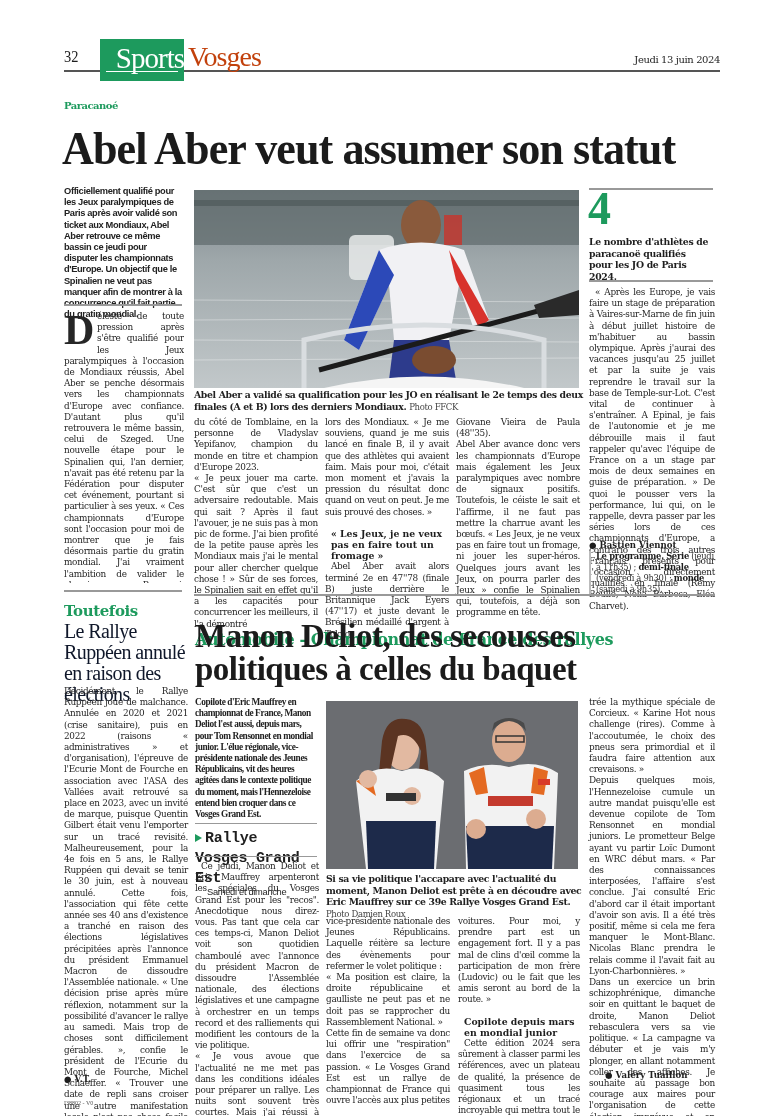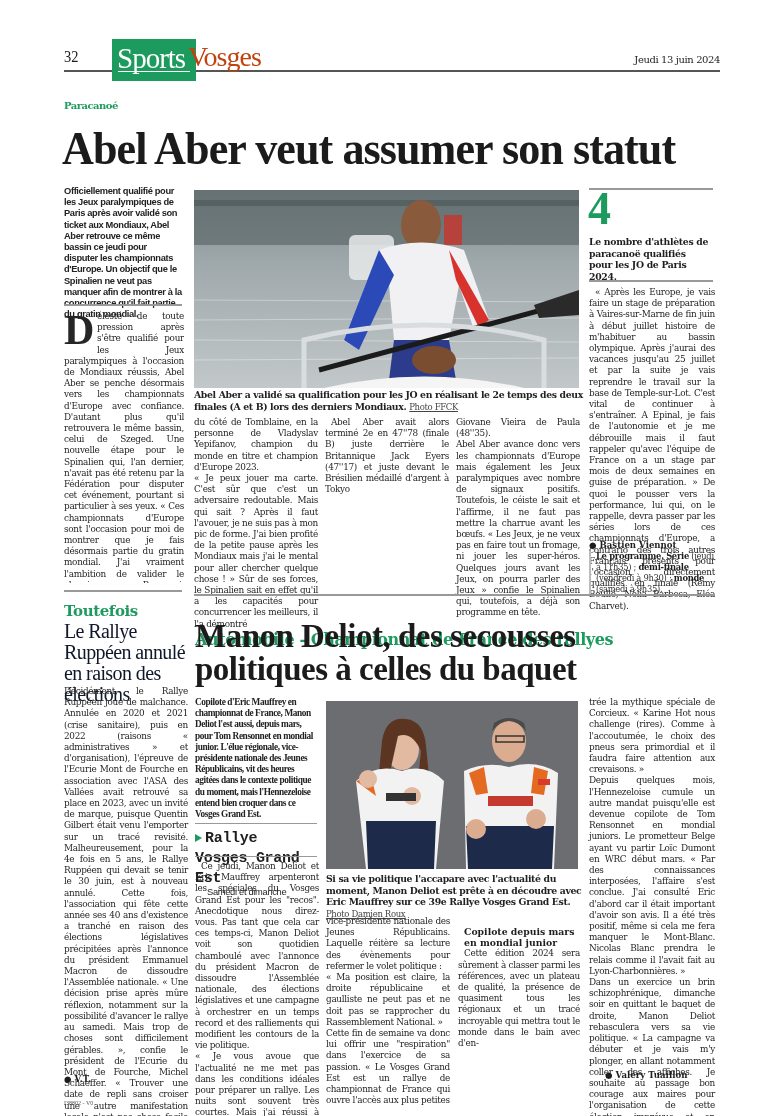--- a/index.html
+++ b/index.html
@@ -4,37 +4,37 @@
 <style>
   * { box-sizing: border-box; margin: 0; padding: 0; }
   html, body { width: 773px; height: 1116px; background: #ffffff; overflow: hidden; }
   body { position: relative; font-family: "DejaVu Serif", serif; color: #1e1e1e; }
 
   .abs { position: absolute; }
 
   
   .page-num { left: 64px; top: 47px; font-size: 17px; font-family: "Liberation Serif", serif; transform: scaleX(0.85); transform-origin: left; }
   .header-rule { left: 64px; top: 70px; width: 656px; height: 2px; background: #555; }
-  .sports-badge { left: 112px; top: 39px; width: 84px; height: 42px; background: #1d9a5d; color: #fff; font-family: "Liberation Serif", serif; font-size: 29px; padding-left: 5px; line-height: 38px; letter-spacing: -1px; transform-origin: left; }
+  .sports-badge { left: 100px; top: 39px; width: 84px; height: 42px; background: #1d9a5d; color: #fff; font-family: "Liberation Serif", serif; font-size: 29px; padding-left: 5px; line-height: 38px; letter-spacing: -1px; transform-origin: left; text-align: right; }
   .sports-badge .ul { position: absolute; left: 6px; right: 6px; top: 32px; height: 1px; background: #fff; }
   .vosges { left: 188px; top: 41px; font-family: "Liberation Serif", serif; font-size: 28px; color: #c2410c; letter-spacing: -1px; }
   .date { right: 53px; top: 54px; font-size: 10px; font-weight: normal; font-family: "DejaVu Serif", serif; letter-spacing: -0.4px; }
 
   .kicker { color: #1d9a5d; font-weight: bold; font-family: "DejaVu Serif", serif; }
   .kicker-1 { left: 64px; top: 100px; font-size: 10px; letter-spacing: -0.5px; }
   .title-1 { left: 62px; top: 122px; font-size: 46px; font-weight: bold; font-family: "Liberation Serif", serif; letter-spacing: -1px; color: #1b1b1b; transform: scaleX(0.96); transform-origin: left; }
 
   .chapo { left: 64px; top: 186px; width: 118px; font-size: 9.3px; line-height: 11.2px; font-weight: bold; font-family: "Liberation Sans", sans-serif; letter-spacing: -0.35px; color: #222; }
   .thin-rule { height: 2px; background: #999; }
   .col-text { font-size: 8.9px; line-height: 11.2px; text-align: justify; color: #262626; letter-spacing: -0.3px; font-family: "DejaVu Serif", serif; }
   .dropcap { float: left; font-size: 42px; line-height: 36px; font-family: "Liberation Serif", serif; font-weight: bold; margin-right: 3px; margin-top: 1px; }
 
   .photo { overflow: hidden; }
   .caption { font-size: 9.3px; line-height: 11.5px; font-weight: bold; font-family: "DejaVu Serif", serif; letter-spacing: -0.35px; color: #222; }
-  .credit { font-weight: normal; font-size: 8.5px; color: #444; text-decoration: underline; }
+  .credit { font-weight: normal; font-size: 8.5px; color: #444; }
 
   .subhead { font-weight: bold; font-size: 9.3px; line-height: 11.2px; font-family: "DejaVu Serif", serif; }
   .sign { font-weight: bold; font-size: 8.6px; font-family: "DejaVu Serif", serif; }
 
   .big-number { left: 588px; top: 186px; font-size: 46px; font-weight: bold; color: #1d9a5d; font-family: "Liberation Serif", serif; line-height: 46px; }
   .fact-text { left: 589px; top: 236px; width: 120px; font-size: 9.3px; line-height: 11.5px; font-weight: bold; font-family: "DejaVu Serif", serif; letter-spacing: -0.3px; }
 
   .kicker-small { font-size: 15px; letter-spacing: -0.4px; }
   .brief-title { font-family: "Liberation Serif", serif; font-size: 20px; line-height: 21px; color: #0f172a; letter-spacing: -0.6px; }
   .title-2 { left: 195px; top: 620px; font-size: 33px; line-height: 33px; font-family: "Liberation Serif", serif; font-weight: bold; letter-spacing: -0.5px; color: #1b1b1b; }
@@ -108,20 +108,22 @@
 </div>
 <div class="abs caption" style="left:194px; top:389px; width:392px;">
   <span>Abel Aber a validé sa qualification pour les JO en réalisant le 2e temps des deux finales (A et B) lors des derniers Mondiaux.</span>
   <span class="credit">Photo FFCK</span>
 </div>
 
 <div class="abs col-text" style="left:194px; top:417px; width:124px; white-space:pre-line;">du côté de Tomblaine, en la personne de Vladyslav Yepifanov, champion du monde en titre et champion d'Europe 2023.
 « Je peux jouer ma carte. C'est sûr que c'est un adversaire redoutable. Mais qui sait ? Après il faut l'avouer, je ne suis pas à mon pic de forme. J'ai bien profité de la petite pause après les Mondiaux mais j'ai le mental pour aller chercher quelque chose ! » Sûr de ses forces, le Spinalien sait en effet qu'il a les capacités pour concurrencer les meilleurs, il l'a démontré</div>
 
 <div class="abs" style="left:325px; top:417px; width:124px;">
+  <div class="col-text">lors des Mondiaux. « Je me souviens, quand je me suis lancé en finale B, il y avait que des athlètes qui avaient faim. Mais pour moi, c'était mon moment et j'avais la pression du résultat donc quand on veut on peut. Je me suis prouvé des choses. »</div>
+  <div class="subhead" style="margin-top:10px; padding-left:6px;">« Les Jeux, je ne veux pas en faire tout un fromage »</div>
   <div class="col-text" style="text-indent:6px;">Abel Aber avait alors terminé 2e en 47''78 (finale B) juste derrière le Britannique Jack Eyers (47''17) et juste devant le Brésilien médaillé d'argent à Tokyo</div>
 </div>
 
 <div class="abs col-text" style="left:456px; top:417px; width:124px; white-space:pre-line;">Giovane Vieira de Paula (48''35).
 Abel Aber avance donc vers les championnats d'Europe mais également les Jeux paralympiques avec nombre de signaux positifs. Toutefois, le céiste le sait et l'affirme, il ne faut pas mettre la charrue avant les bœufs. « Les Jeux, je ne veux pas en faire tout un fromage, ni jouer les super-héros. Quelques jours avant les Jeux, on pourra parler des Jeux » confie le Spinalien qui, toutefois, a déjà son programme en tête.</div>
 
 <div class="abs thin-rule" style="left:589px; top:188px; width:124px;"></div>
 <div class="abs big-number">4</div>
 <div class="abs fact-text">Le nombre d'athlètes de paracanoë qualifiés pour les JO de Paris 2024.</div>
 <div class="abs thin-rule" style="left:589px; top:280px; width:124px;"></div>
@@ -196,20 +198,21 @@
 <div class="abs caption" style="left:326px; top:873px; width:260px;">
   <span>Si sa vie politique l'accapare avec l'actualité du moment, Manon Deliot est prête à en découdre avec Eric Mauffrey sur ce 39e Rallye Vosges Grand Est.</span>
   <span class="credit">Photo Damien Roux</span>
 </div>
 
 <div class="abs col-text" style="left:326px; top:916px; width:124px; white-space:pre-line;">vice-présidente nationale des Jeunes Républicains. Laquelle réitère sa lecture des évènements pour refermer le volet politique :
 « Ma position est claire, la droite républicaine et gaulliste ne peut pas et ne doit pas se rapprocher du Rassemblement National. »
 Cette fin de semaine va donc lui offrir une "respiration" dans l'exercice de sa passion. « Le Vosges Grand Est est un rallye de championnat de France qui ouvre l'accès aux plus petites</div>
 
 <div class="abs" style="left:458px; top:916px; width:122px;">
+  <div class="col-text">voitures. Pour moi, y prendre part est un engagement fort. Il y a pas mal de clins d'œil comme la participation de mon frère (Ludovic) ou le fait que les amis seront au bord de la route. »</div>
   <div class="subhead" style="margin-top:10px; padding-left:6px;">Copilote depuis mars en mondial junior</div>
   <div class="col-text" style="text-indent:6px;">Cette édition 2024 sera sûrement à classer parmi les références, avec un plateau de qualité, la présence de quasiment tous les régionaux et un tracé incroyable qui mettra tout le monde dans le bain avec d'en-</div>
 </div>
 
 <div class="abs col-text" style="left:589px; top:697px; width:126px; white-space:pre-line;">trée la mythique spéciale de Corcieux. « Karine Hot nous challenge (rires). Comme à l'accoutumée, le choix des pneus sera primordial et il faudra faire attention aux crevaisons. »
 Depuis quelques mois, l'Hennezeloise cumule un autre mandat puisqu'elle est devenue copilote de Tom Rensonnet en mondial juniors. Le prometteur Belge ayant vu partir Loïc Dumont en WRC début mars. « Par des connaissances interposées, l'affaire s'est conclue. J'ai consulté Eric d'abord car il était important d'avoir son avis. Il a été très positif, même si cela me fera manquer le Mont-Blanc. Nicolas Blanc prendra le relais comme il l'avait fait au Lyon-Charbonnières. »
 Dans un exercice un brin schizophrénique, dimanche soir en quittant le baquet de droite, Manon Deliot rebasculera vers sa vie politique. « La campagne va débuter et je vais m'y plonger, en allant notamment coller des affiches. Je souhaite au passage bon courage aux maires pour l'organisation de cette élection imprévue et en particulier à ceux qui ont autorisé le Rallye Vosges Grand Est à traverser leurs communes. »</div>
 <div class="abs sign" style="left:589px; top:1070px;margin-left:16px;">
   <span>●</span> <span>Valéry Tuaillon</span>
 </div>

